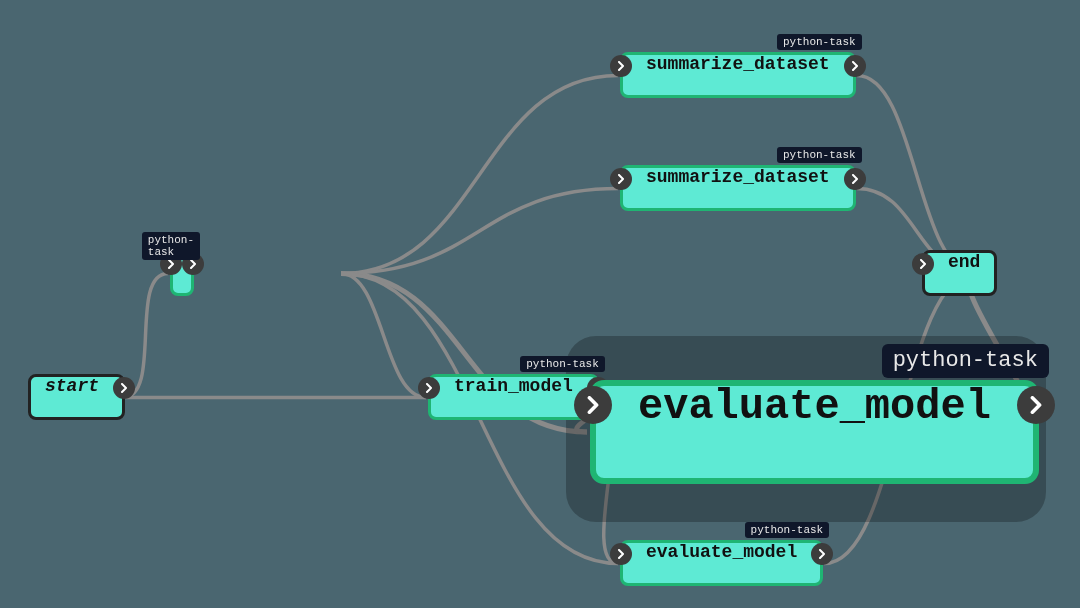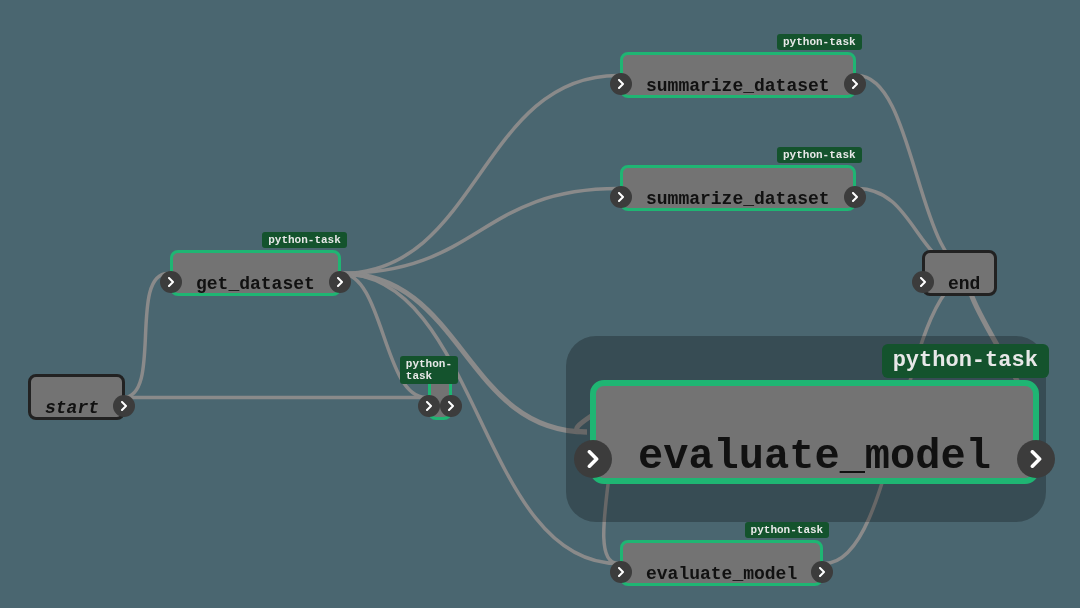--- a/index.html
+++ b/index.html
@@ -1,29 +1,29 @@
 <!DOCTYPE html>
 <html><head>
 <meta charset="utf-8">
 <style>
   html,body{margin:0;padding:0;width:1080px;height:608px;background:#4a6670;font-family:ui-monospace,SFMono-Regular,Menlo,Monaco,Consolas,"Liberation Mono","Courier New",monospace;overflow:hidden;}
   svg{position:absolute;inset:0;width:1080px;height:608px;}
   .edge{fill:none;stroke:#8a8a8a;stroke-width:3.5;}
   .edge-thick{fill:none;stroke:#8a8a8a;stroke-width:5;}
 
   .node{position:absolute;}
-  .node-box{display:flex;align-items:flex-end;background:#737373;border-radius:8px;height:40px;}
+  .node-box{display:flex;align-items:flex-start;background:#5eead4;border-radius:8px;height:40px;}
   .node-box.task{border:3.5px solid #1fb573;}
   .node-box.plain{border:3.5px solid #222;}
   .node-label{padding:0 14px;font-weight:700;font-size:18px;color:#111;white-space:nowrap;line-height:1;}
   .port{width:22px;height:22px;border-radius:50%;background:#3c3c3c;display:flex;align-items:center;justify-content:center;flex:0 0 auto;}
   .port svg{position:static;width:10px;height:10px;display:block;}
   .port-in{margin-left:-13px;}
   .port-out{margin-right:-13px;}
-  .tag{position:absolute;top:-18px;right:-6px;background:#14532d;color:#e8e8e8;font-size:11px;font-weight:700;padding:2px 6px;border-radius:3px;line-height:1.1;}
+  .tag{position:absolute;top:-18px;right:-6px;background:#0f172a;color:#e8e8e8;font-size:11px;font-weight:400;padding:2px 6px;border-radius:3px;line-height:1.1;}
 
   
   .big-shadow{position:absolute;background:rgba(0,0,0,0.25);border-radius:30px;}
   .node-big .node-box{height:92px;border-width:6px;border-radius:14px;}
   .node-big .node-label{font-size:42px;padding:0 26px;}
   .node-big .port{width:38px;height:38px;}
   .node-big .port svg{width:18px;height:18px;}
   .node-big .port-in{margin-left:-22px;}
   .node-big .port-out{margin-right:-22px;}
   .node-big .tag{font-size:22px;top:-36px;right:-10px;padding:5px 11px;border-radius:6px;}
@@ -62,21 +62,20 @@
         </span>
       </div>
     </div>
     <div class="node" style="left: 170px; top: 250px;">
       <div class="node-box task">
         <span class="port port-in">
           <svg viewBox="0 0 10 10">
             <path d="M3 1 L7 5 L3 9" fill="none" stroke="#fff" stroke-width="2" stroke-linecap="round" stroke-linejoin="round"></path>
           </svg>
         </span>
-        <span class="node-label">get_dataset</span>
         <span class="port port-out">
           <svg viewBox="0 0 10 10">
             <path d="M3 1 L7 5 L3 9" fill="none" stroke="#fff" stroke-width="2" stroke-linecap="round" stroke-linejoin="round"></path>
           </svg>
         </span>
       </div>
       <span class="tag">python-task</span>
     </div>
     <div class="node" style="left: 620px; top: 52px;">
       <div class="node-box task">
@@ -110,20 +109,21 @@
       </div>
       <span class="tag">python-task</span>
     </div>
     <div class="node" style="left: 428px; top: 374px;">
       <div class="node-box task">
         <span class="port port-in">
           <svg viewBox="0 0 10 10">
             <path d="M3 1 L7 5 L3 9" fill="none" stroke="#fff" stroke-width="2" stroke-linecap="round" stroke-linejoin="round"></path>
           </svg>
         </span>
+        <span class="node-label">train_model</span>
         <span class="port port-out">
           <svg viewBox="0 0 10 10">
             <path d="M3 1 L7 5 L3 9" fill="none" stroke="#fff" stroke-width="2" stroke-linecap="round" stroke-linejoin="round"></path>
           </svg>
         </span>
       </div>
       <span class="tag">python-task</span>
     </div>
     <div class="node node-big" style="left: 590px; top: 380px;">
       <div class="node-box task">

